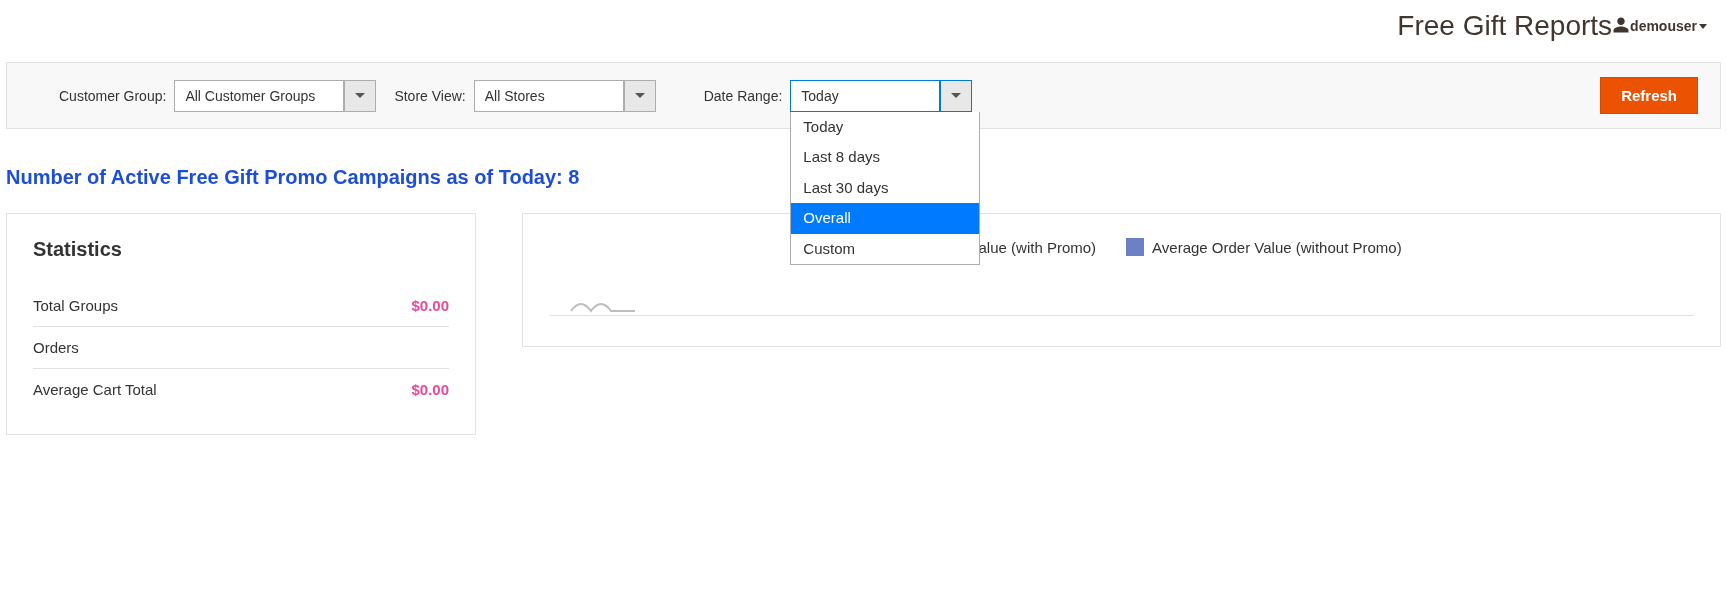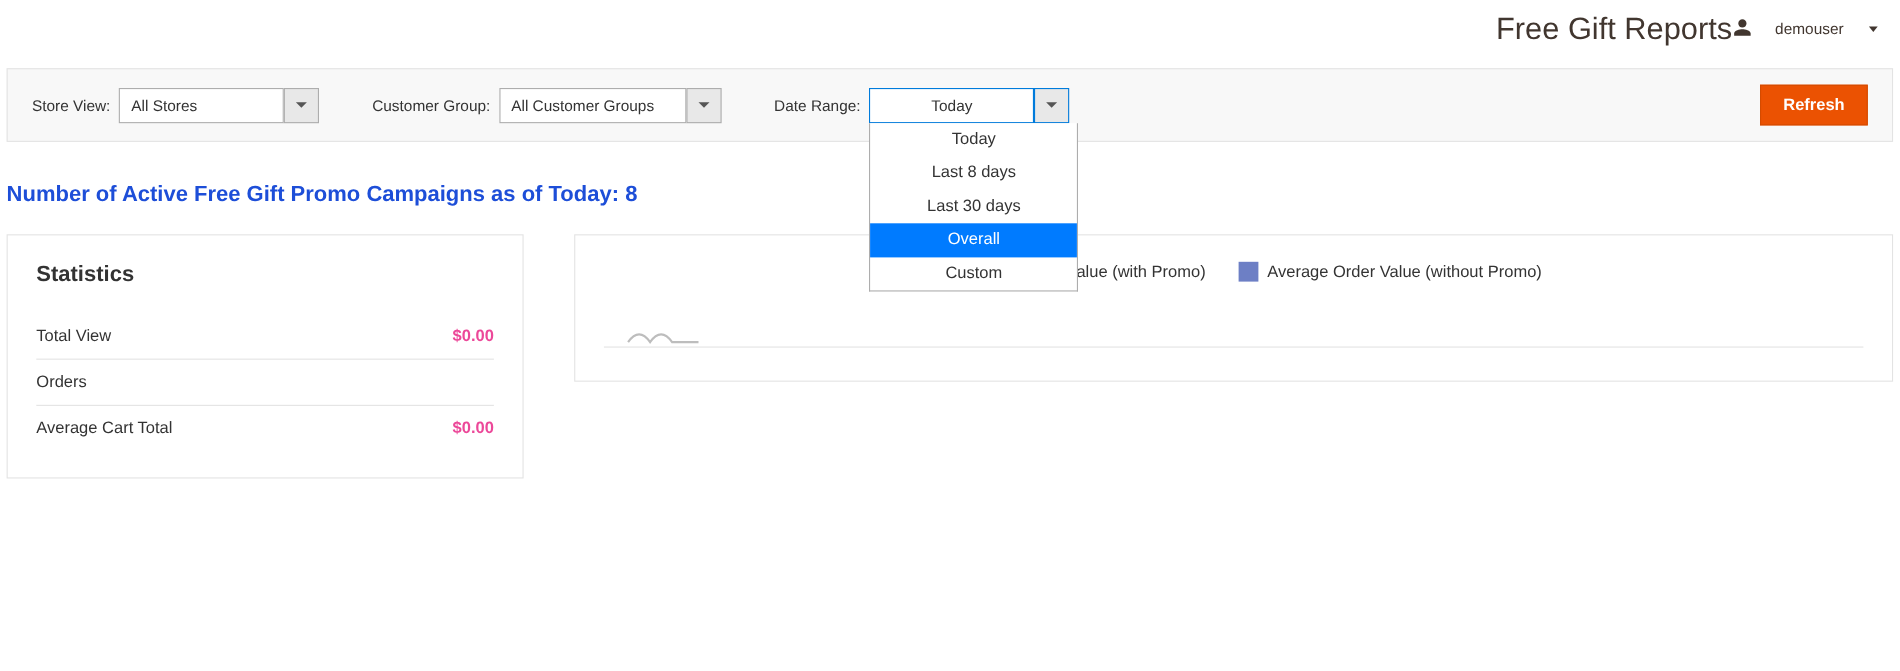--- a/index.html
+++ b/index.html
@@ -20,23 +20,24 @@
       padding: 10px 20px 20px 6px;
     }
     .page-title {
       font-size: 28px;
       font-weight: 400;
       color: #41362f;
     }
     .user-menu {
       display: flex;
       align-items: center;
-      gap: 21px;
+      gap: 0;
       cursor: pointer;
       color: #41362f;
+      font-weight: bold;
     }
     .user-icon svg {
       width: 18px;
       height: 18px;
       fill: #41362f;
     }
     .caret-down {
       width: 0;
       height: 0;
       border-left: 4px solid transparent;
@@ -95,21 +96,20 @@
       height: 0;
       border-left: 5px solid transparent;
       border-right: 5px solid transparent;
       border-top: 5px solid #555;
     }
     .date-range-wrap .select-field {
       min-width: 150px;
     }
     .date-range-wrap {
       position: relative;
-      text-align: center;
     }
     .date-range-wrap.open .select-field,
     .date-range-wrap.open .select-toggle {
       border-color: #007bdb;
     }
     .dropdown-menu {
       position: absolute;
       top: 32px;
       left: 0;
       right: -1px;
@@ -239,40 +239,40 @@
           <path d="M12 12c2.7 0 5-2.3 5-5s-2.3-5-5-5-5 2.3-5 5 2.3 5 5 5zm0 2c-3.3 0-10 1.7-10 5v3h20v-3c0-3.3-6.7-5-10-5z"></path>
         </svg>
     </span>
     <span>demouser</span>
     <span class="caret-down"></span>
   </div>
 </div>
 
 <div class="filter-bar">
 
+  <div class="filter-group gap-cg">
+    <span class="filter-label">Customer Group:</span>
+    <div class="select-wrap">
+      <div class="select-field" style="min-width:170px">All Customer Groups</div>
+      <div class="select-toggle">
+          <span class="tri"></span>
+        </div>
+    </div>
+  </div>
+
   <div class="filter-group">
     <span class="filter-label">Store View:</span>
     <div class="select-wrap">
       <div class="select-field">All Stores</div>
       <div class="select-toggle">
           <span class="tri"></span>
         </div>
     </div>
   </div>
 
-  <div class="filter-group gap-cg">
-    <span class="filter-label">Customer Group:</span>
-    <div class="select-wrap">
-      <div class="select-field" style="min-width:170px">All Customer Groups</div>
-      <div class="select-toggle">
-          <span class="tri"></span>
-        </div>
-    </div>
-  </div>
-
   <div class="filter-group gap-dr">
     <span class="filter-label">Date Range:</span>
     <div class="select-wrap date-range-wrap open">
       <div class="select-field">Today</div>
       <div class="select-toggle">
           <span class="tri"></span>
         </div>
       <div class="dropdown-menu">
         <div class="dropdown-item">Today</div>
         <div class="dropdown-item">Last 8 days</div>
@@ -288,21 +288,21 @@
   <button class="btn-refresh">Refresh</button>
 </div>
 
 <div class="content-area">
   <h2 class="campaign-count">Number of Active Free Gift Promo Campaigns as of Today: 8</h2>
 
   <div class="columns">
     <div class="stats-card">
       <div class="stats-title">Statistics</div>
       <div class="stat-row">
-        <span class="stat-label">Total View</span>
+        <span class="stat-label">Total Groups</span>
         <span class="stat-value">$0.00</span>
       </div>
       <div class="stat-row">
         <span class="stat-label">Orders</span>
         <span class="stat-value"></span>
       </div>
       <div class="stat-row">
         <span class="stat-label">Average Cart Total</span>
         <span class="stat-value">$0.00</span>
       </div>

